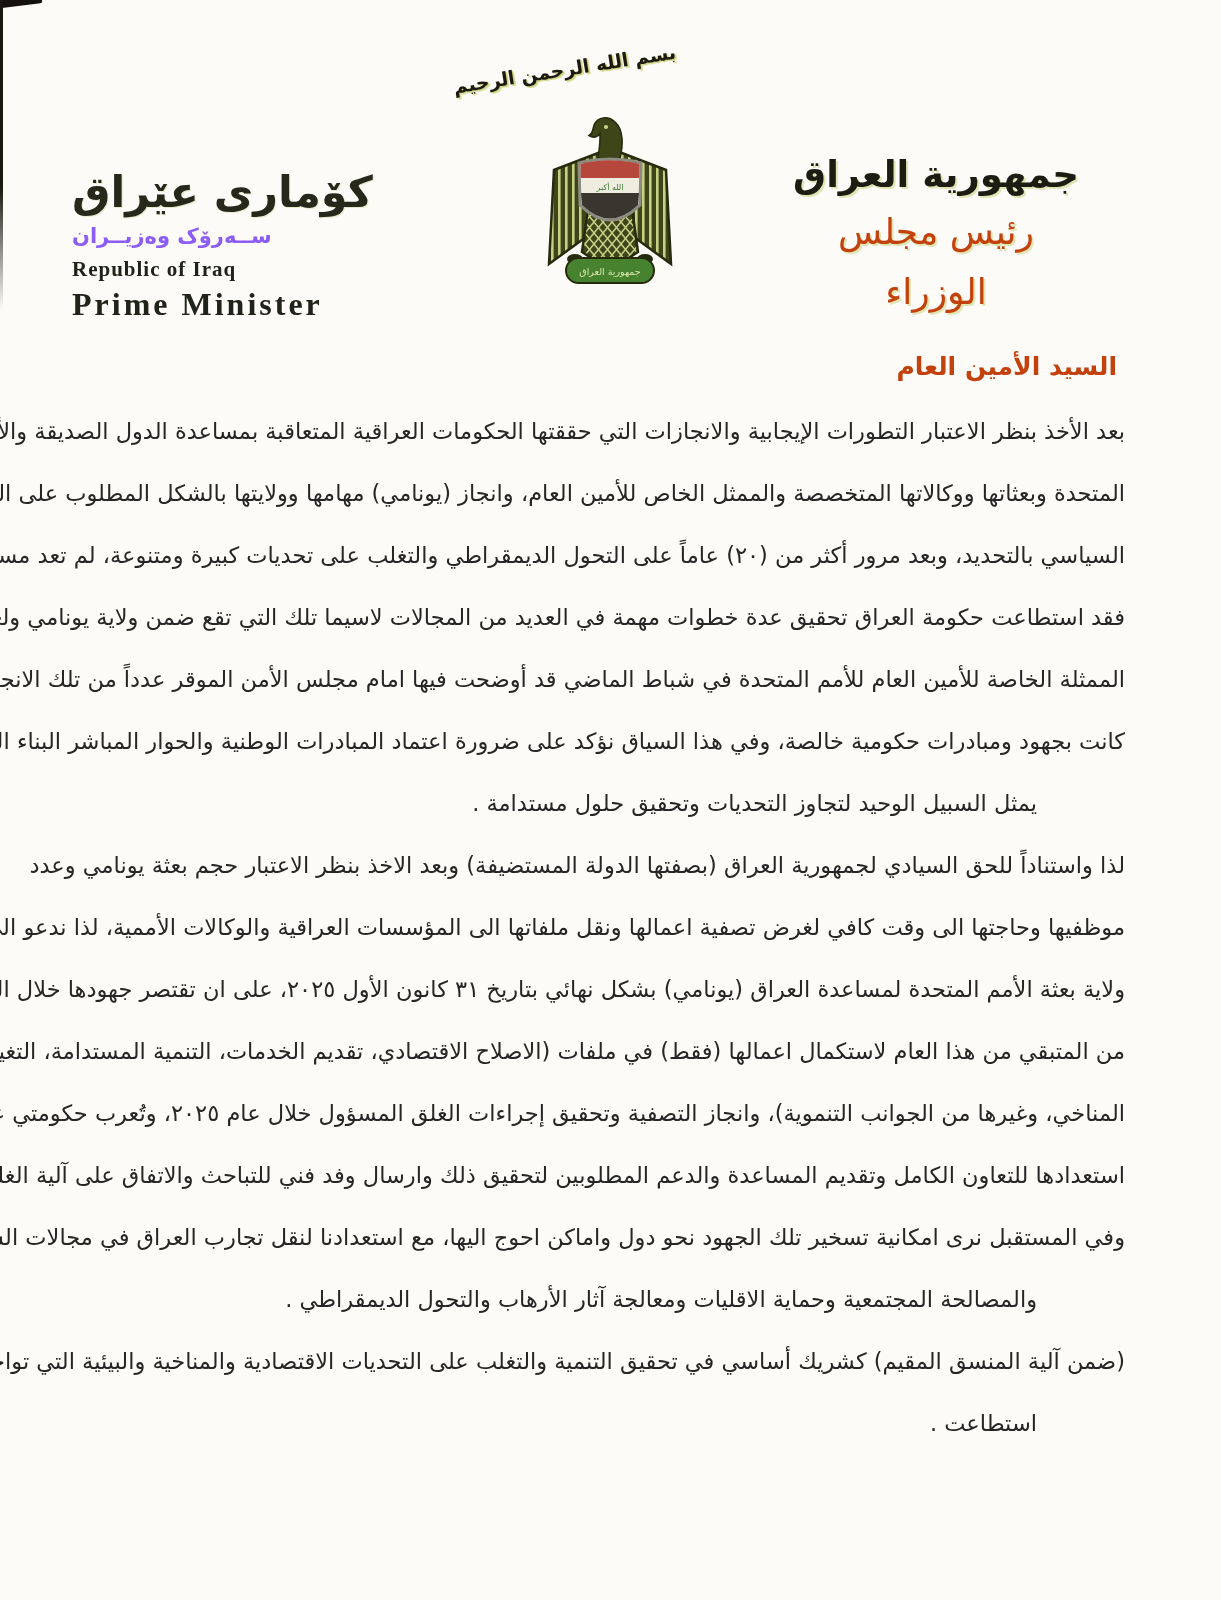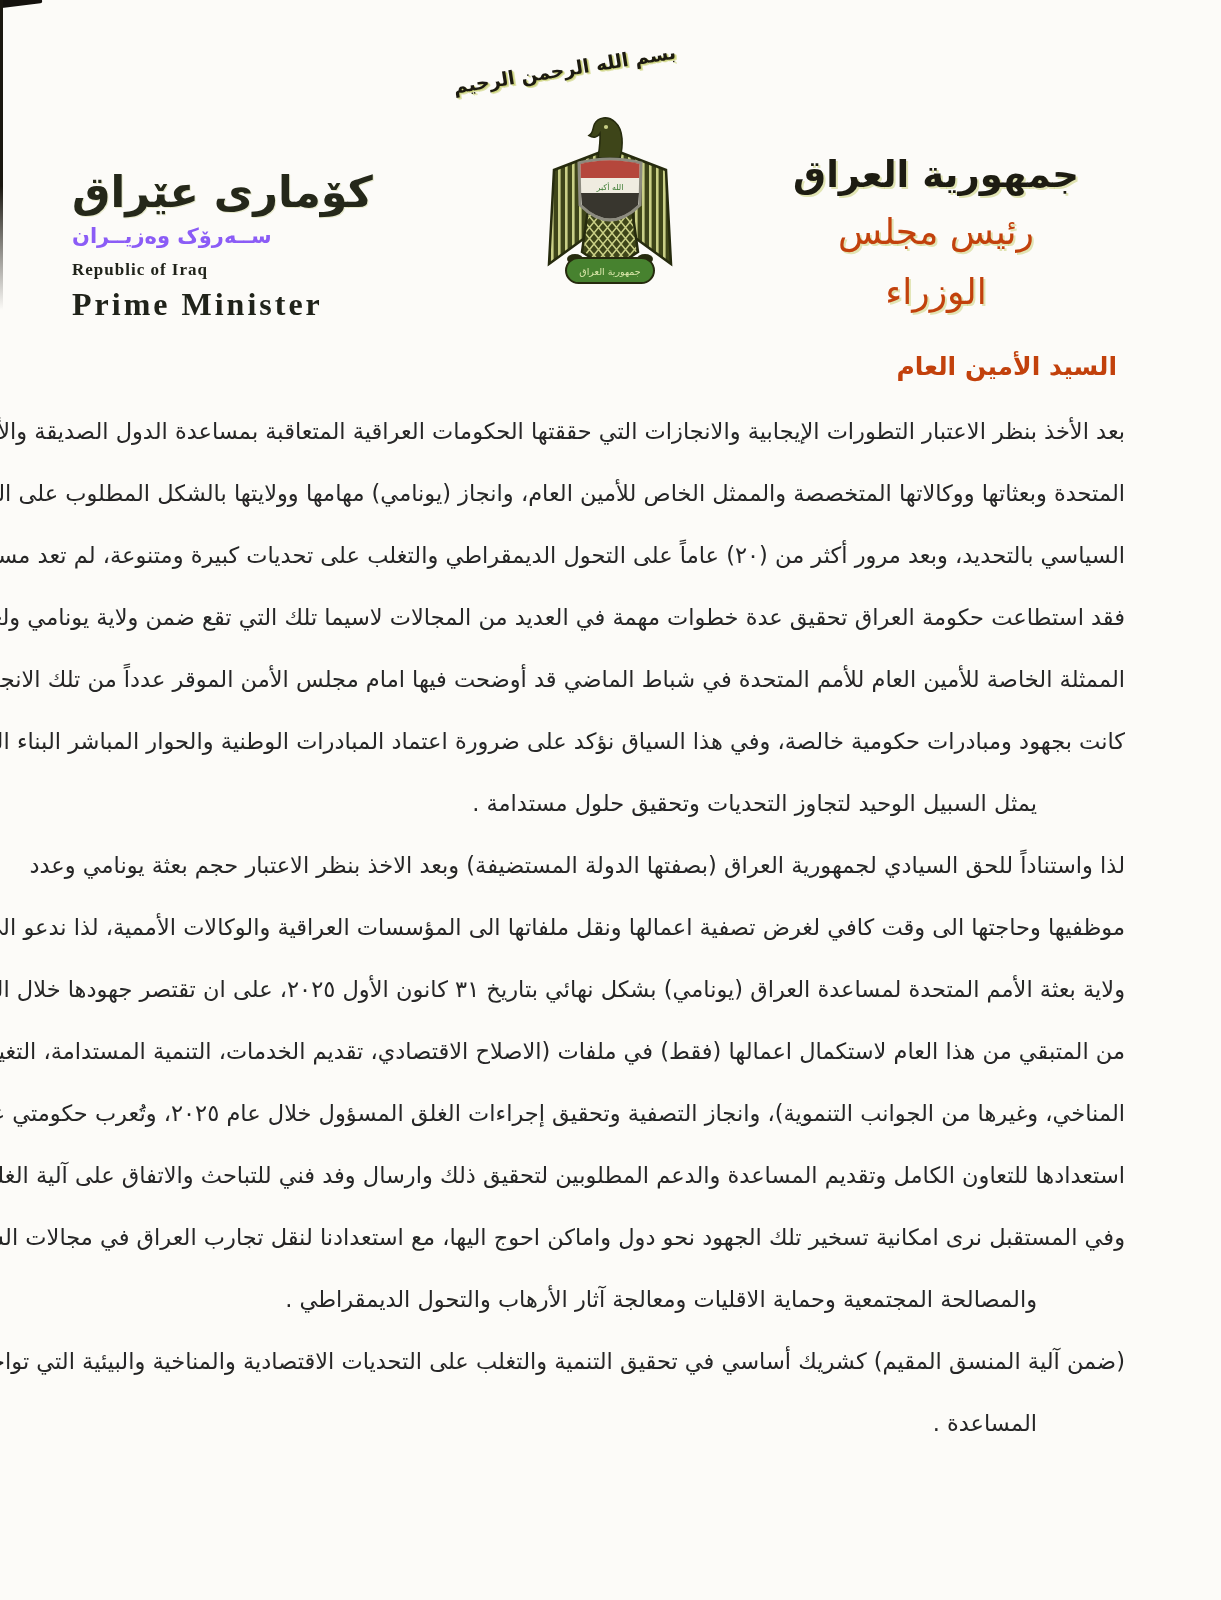--- a/index.html
+++ b/index.html
@@ -27,21 +27,21 @@
   
   .hdr-left {
     position:absolute; top:143px; left:72px; width:310px; margin-top:20px;
   }
   .kurdish-title {
     font-size:43px; font-weight:bold; color:#25281a; line-height:58px;
     text-shadow:1px 1px 0 rgba(190,198,120,.35);
   }
   .kurdish-subtitle { font-size:21px; font-weight:bold; color:#8b5cf6; line-height:30px; }
   .english-title {
-    font-family:"Liberation Serif", serif; font-size:17px; font-weight:bold;
+    font-family:"Liberation Serif", serif; font-size:21px; font-weight:bold;
     color:#20231a; letter-spacing:1px; line-height:37px;
   }
   .english-subtitle {
     font-family:"Liberation Serif", serif; font-size:32px; font-weight:bold;
     color:#20231a; letter-spacing:3px; line-height:33px;
   }
   
   .hdr-right {
     position:absolute; top:148px; right:140px; width:290px; text-align:center; direction:rtl;
   }
@@ -137,16 +137,16 @@
     <div class="bline short">يمثل السبيل الوحيد لتجاوز التحديات وتحقيق حلول مستدامة .</div>
     <div class="bline">لذا واستناداً للحق السيادي لجمهورية العراق (بصفتها الدولة المستضيفة) وبعد الاخذ بنظر الاعتبار حجم بعثة يونامي وعدد</div>
     <div class="bline">موظفيها وحاجتها الى وقت كافي لغرض تصفية اعمالها ونقل ملفاتها الى المؤسسات العراقية والوكالات الأممية، لذا ندعو الى إنهاء</div>
     <div class="bline">ولاية بعثة الأمم المتحدة لمساعدة العراق (يونامي) بشكل نهائي بتاريخ ٣١ كانون الأول ٢٠٢٥، على ان تقتصر جهودها خلال الوقت</div>
     <div class="bline">من المتبقي من هذا العام لاستكمال اعمالها (فقط) في ملفات (الاصلاح الاقتصادي، تقديم الخدمات، التنمية المستدامة، التغير</div>
     <div class="bline">المناخي، وغيرها من الجوانب التنموية)، وانجاز التصفية وتحقيق إجراءات الغلق المسؤول خلال عام ٢٠٢٥، وتُعرب حكومتي عن</div>
     <div class="bline">استعدادها للتعاون الكامل وتقديم المساعدة والدعم المطلوبين لتحقيق ذلك وارسال وفد فني للتباحث والاتفاق على آلية الغلق .</div>
     <div class="bline">وفي المستقبل نرى امكانية تسخير تلك الجهود نحو دول واماكن احوج اليها، مع استعدادنا لنقل تجارب العراق في مجالات السلم</div>
     <div class="bline short">والمصالحة المجتمعية وحماية الاقليات ومعالجة آثار الأرهاب والتحول الديمقراطي .</div>
     <div class="bline">(ضمن آلية المنسق المقيم) كشريك أساسي في تحقيق التنمية والتغلب على التحديات الاقتصادية والمناخية والبيئية التي تواجه العراق</div>
-    <div class="bline short">المساعدة .</div>
+    <div class="bline short">استطاعت .</div>
   </div>
 
 </div>
 
 </body></html>

